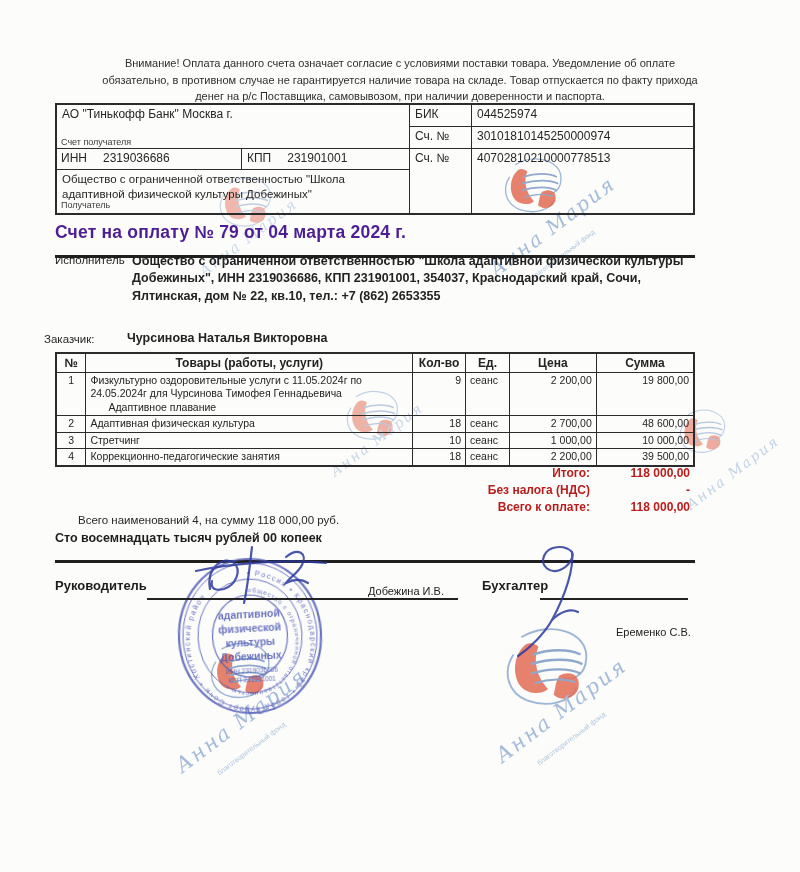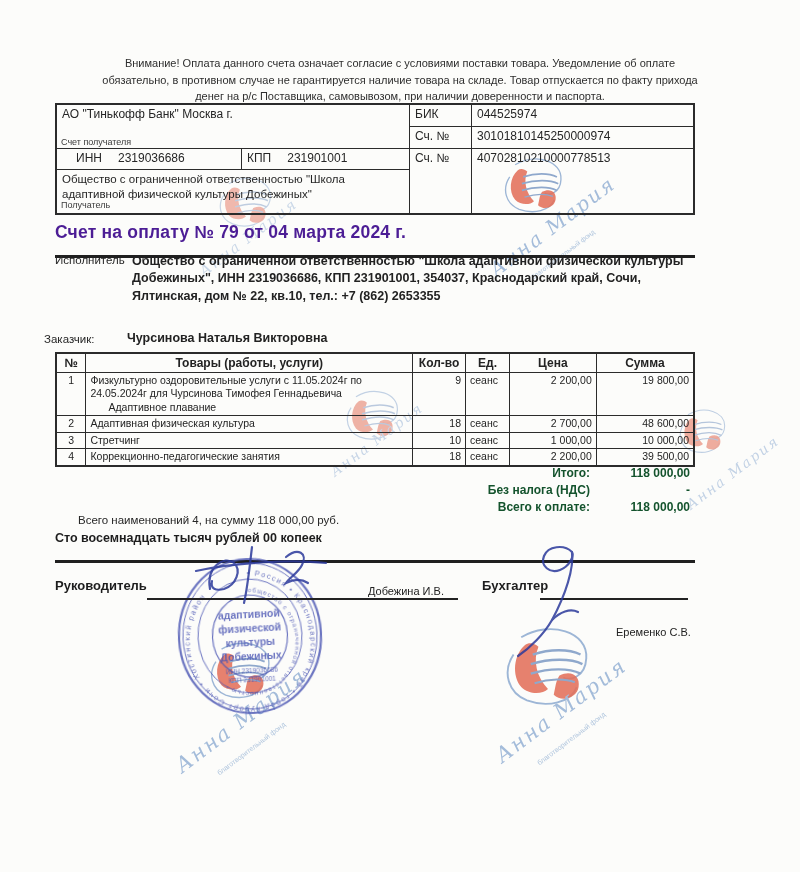--- a/index.html
+++ b/index.html
@@ -16,21 +16,21 @@
     display:grid;grid-template-columns:353px 62px 221px;grid-template-rows:22px 22px 20px 44px;
     border:2px solid #2b2b2b;font-size:12px;box-sizing:border-box;}
   .banktable .cell{box-sizing:border-box;padding:2px 5px;position:relative;overflow:hidden;}
   .c-bank{grid-column:1;grid-row:1/3;border-right:1.5px solid #2b2b2b;border-bottom:1.5px solid #2b2b2b;}
   .mini-label{position:absolute;left:4px;bottom:1px;font-size:9px;color:#3a3a3a;}
   .c-bik-l{grid-column:2;grid-row:1;border-right:1.5px solid #2b2b2b;border-bottom:1.5px solid #2b2b2b;}
   .c-bik-v{grid-column:3;grid-row:1;border-bottom:1.5px solid #2b2b2b;}
   .c-cs1-l{grid-column:2;grid-row:2;border-right:1.5px solid #2b2b2b;border-bottom:1.5px solid #2b2b2b;}
   .c-cs1-v{grid-column:3;grid-row:2;border-bottom:1.5px solid #2b2b2b;}
   .c-innkpp{grid-column:1;grid-row:3;border-right:1.5px solid #2b2b2b;display:flex;padding:0;}
-  .c-innkpp .half1{width:185px;border-right:1.5px solid #2b2b2b;display:flex;padding:2px 19px;box-sizing:border-box;}
+  .c-innkpp .half1{width:185px;border-right:1.5px solid #2b2b2b;display:flex;padding:2px 4px;box-sizing:border-box;}
   .c-innkpp .half2{flex:1;display:flex;padding:2px 5px;box-sizing:border-box;}
   .c-innkpp .lab{margin-right:16px;}
   .c-cs2-l{grid-column:2;grid-row:3/5;border-right:1.5px solid #2b2b2b;}
   .c-cs2-v{grid-column:3;grid-row:3/5;}
   .c-recip{grid-column:1;grid-row:4;border-right:1.5px solid #2b2b2b;border-top:1.5px solid #2b2b2b;font-size:11.5px;line-height:1.3;padding-bottom:13px;}
   
   .title{position:absolute;left:55px;top:222px;font-size:17.5px;font-weight:bold;color:#4c1d95;letter-spacing:.2px;}
   .rule{position:absolute;left:55px;width:640px;height:3px;background:#1f1f1f;}
   .rule1{top:255px;} .rule2{top:560px;}
   
@@ -42,21 +42,21 @@
   .customer .nam{font-size:12.5px;font-weight:bold;color:#222;}
   
   table.items{position:absolute;left:55px;top:352px;width:640px;border-collapse:collapse;
     border:2px solid #2b2b2b;font-size:10.5px;color:#232323;}
   table.items th{border:1px solid #2b2b2b;border-bottom:1.5px solid #2b2b2b;font-size:12px;font-weight:bold;padding:2px 3px;text-align:center;}
   table.items td{border:1px solid #2b2b2b;padding:1px 4px;vertical-align:top;line-height:1.28;}
   td.num{text-align:center;} td.qty{text-align:right;} td.unit{text-align:left;}
   td.price,td.sum{text-align:right;}
   .subline{padding-left:18px;}
   
-  .totals{position:absolute;left:385px;top:464px;width:305px;font-size:12px;font-weight:bold;color:#14532d;}
+  .totals{position:absolute;left:385px;top:464px;width:305px;font-size:12px;font-weight:bold;color:#b91c1c;}
   .totals .trow{display:flex;height:17px;align-items:center;}
   .totals .tlab{flex:1;text-align:right;}
   .totals .tval{width:100px;text-align:right;}
   .summary{position:absolute;left:55px;top:514px;font-size:11.5px;margin-left:23px;}
   .words{position:absolute;left:55px;top:531px;font-size:12.5px;font-weight:bold;color:#1d1d1d;}
   
   .sig-label{position:absolute;font-size:13px;font-weight:bold;color:#1d1d1d;z-index:4;}
   .lbl-dir{left:55px;top:578px;} .lbl-acc{left:482px;top:578px;}
   .sig-line{position:absolute;height:2px;background:#222;z-index:3;}
   .line-dir{left:147px;top:598px;width:311px;} .line-acc{left:540px;top:598px;width:148px;}

